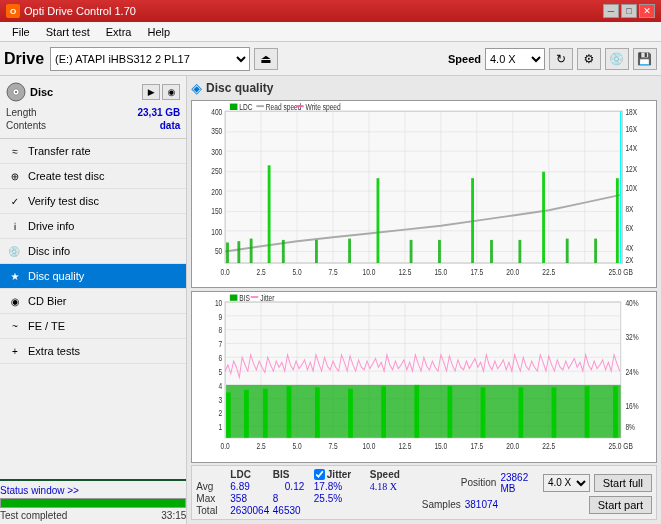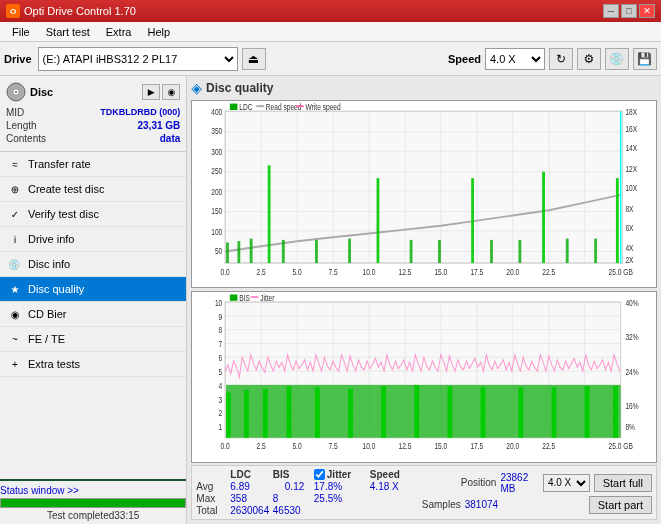--- a/index.html
+++ b/index.html
@@ -12,21 +12,21 @@
     .titlebar-controls { display: flex; gap: 2px; }
     .titlebar-btn { width: 16px; height: 14px; background: #ccc; border: 1px solid #999; font-size: 9px; display: flex; align-items: center; justify-content: center; cursor: pointer; color: #333; }
     .titlebar-btn.close-btn { background: #ff4444; color: white; }
 
     
     .menubar { background: #f5f5f5; height: 20px; display: flex; align-items: center; border-bottom: 1px solid #ccc; padding: 0 4px; }
     .menubar-item { padding: 2px 8px; cursor: pointer; font-size: 11px; }
 
     
     .toolbar { background: #f0f0f0; height: 34px; display: flex; align-items: center; padding: 0 4px; gap: 4px; border-bottom: 1px solid #ccc; }
-    .toolbar-label { font-size: 11px; font-weight: bold; margin-right: 2px; }
+    .toolbar-label { font-size: 16px; font-weight: bold; margin-right: 2px; }
     .drive-select { width: 200px; height: 24px; font-size: 11px; border: 1px solid #999; background: white; }
     .toolbar-icon-btn { width: 24px; height: 22px; background: #e8e8e8; border: 1px solid #aaa; display: flex; align-items: center; justify-content: center; cursor: pointer; font-size: 12px; }
     .speed-label { font-size: 11px; font-weight: bold; margin-left: 8px; }
     .speed-select { width: 60px; height: 22px; font-size: 11px; border: 1px solid #999; background: white; }
     .toolbar-spacer { flex: 1; }
 
     
     .main { display: flex; height: calc(524px - 22px - 20px - 34px); }
 
     
@@ -45,21 +45,21 @@
 
     .sidebar-menu { flex: 1; }
     .sidebar-item { display: flex; align-items: center; gap: 6px; padding: 5px 8px; cursor: pointer; border-bottom: 1px solid #e0e0e0; font-size: 11px; }
     .sidebar-item.active { background: #0078d4; color: white; }
     .sidebar-item-icon { width: 14px; height: 14px; display: flex; align-items: center; justify-content: center; font-size: 10px; }
 
     .status-bar-section { border-top: 2px solid #14532d; padding: 3px 0; }
     .status-window-btn { font-size: 10px; color: #0000cc; cursor: pointer; }
     .progress-bar-container { height: 10px; background: #ddd; border: 1px solid #999; margin-top: 2px; }
     .progress-bar-fill { height: 100%; background: #00aa00; }
-    .status-text-row { display: flex; justify-content: center; margin-top: 2px; }
+    .status-text-row { display: flex; justify-content: space-between; margin-top: 2px; }
     .status-text { font-size: 10px; color: #333; }
 
     
     .content { flex: 1; background: #e8e8e8; display: flex; flex-direction: column; padding: 4px; }
     .content-header { display: flex; align-items: center; gap: 4px; margin-bottom: 4px; }
     .content-title-icon { color: #0078d4; font-size: 14px; }
     .content-title { font-size: 12px; font-weight: bold; color: #333; }
 
     
     .charts-container { flex: 1; display: flex; flex-direction: column; gap: 3px; }
@@ -117,24 +117,20 @@
         <svg class="disc-icon" viewBox="0 0 20 20">
           <circle cx="10" cy="10" r="9" fill="#aaa" stroke="#666" stroke-width="1"></circle>
           <circle cx="10" cy="10" r="3" fill="white" stroke="#666" stroke-width="0.5"></circle>
           <circle cx="10" cy="10" r="1" fill="#555"></circle>
         </svg>
         <span class="disc-title">Disc</span>
         <div style="margin-left:auto; display:flex; gap:2px;">
           <div class="toolbar-icon-btn" style="width:18px;height:16px;font-size:9px;">▶</div>
           <div class="toolbar-icon-btn" style="width:18px;height:16px;font-size:9px;">◉</div>
         </div>
-      </div>
-      <div class="disc-row">
-        <span class="disc-row-label">MID</span>
-        <span class="disc-row-value" style="color:#0000cc;font-size:9px;">TDKBLDRBD (000)</span>
       </div>
       <div class="disc-row">
         <span class="disc-row-label">Length</span>
         <span class="disc-row-value">23,31 GB</span>
       </div>
       <div class="disc-row">
         <span class="disc-row-label">Contents</span>
         <span class="disc-row-value">data</span>
       </div>
     </div>
@@ -404,21 +400,21 @@
           <input type="checkbox" checked="" style="width: 11px; height: 11px;">
           <span style="font-weight:bold;color:#333;">Jitter</span>
         </div>
         <span style="color:#0000cc;">17.8%</span>
         <span style="color:#0000cc;">25.5%</span>
         <span>&nbsp;</span>
       </div>
 
       <div style="display:flex; flex-direction:column; gap:1px; min-width:40px;">
         <span style="font-weight:bold;color:#333;">Speed</span>
-        <span style="color:#0000cc;">4.18 X</span>
+        <span style="color:#0000cc;font-family:Liberation Serif, serif;">4.18 X</span>
         <span>&nbsp;</span>
         <span>&nbsp;</span>
       </div>
       <div style="flex:1;"></div>
 
       <div style="display:flex;flex-direction:column;gap:2px;">
         <div style="display:flex;align-items:center;gap:4px;">
           <span style="color:#333;padding-left:39px;">Position</span>
           <span style="color:#0000cc;">23862 MB</span>
           <select style="width:55px;height:18px;font-size:10px;border:1px solid #999;">

